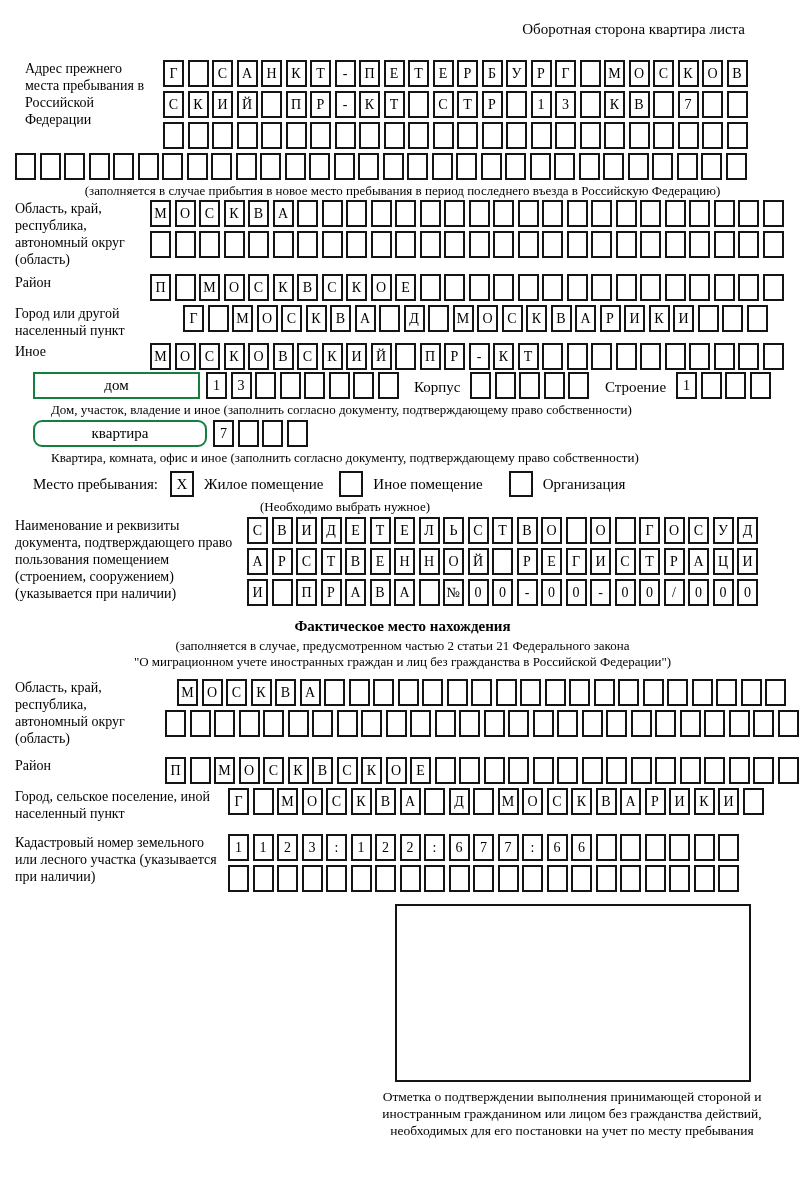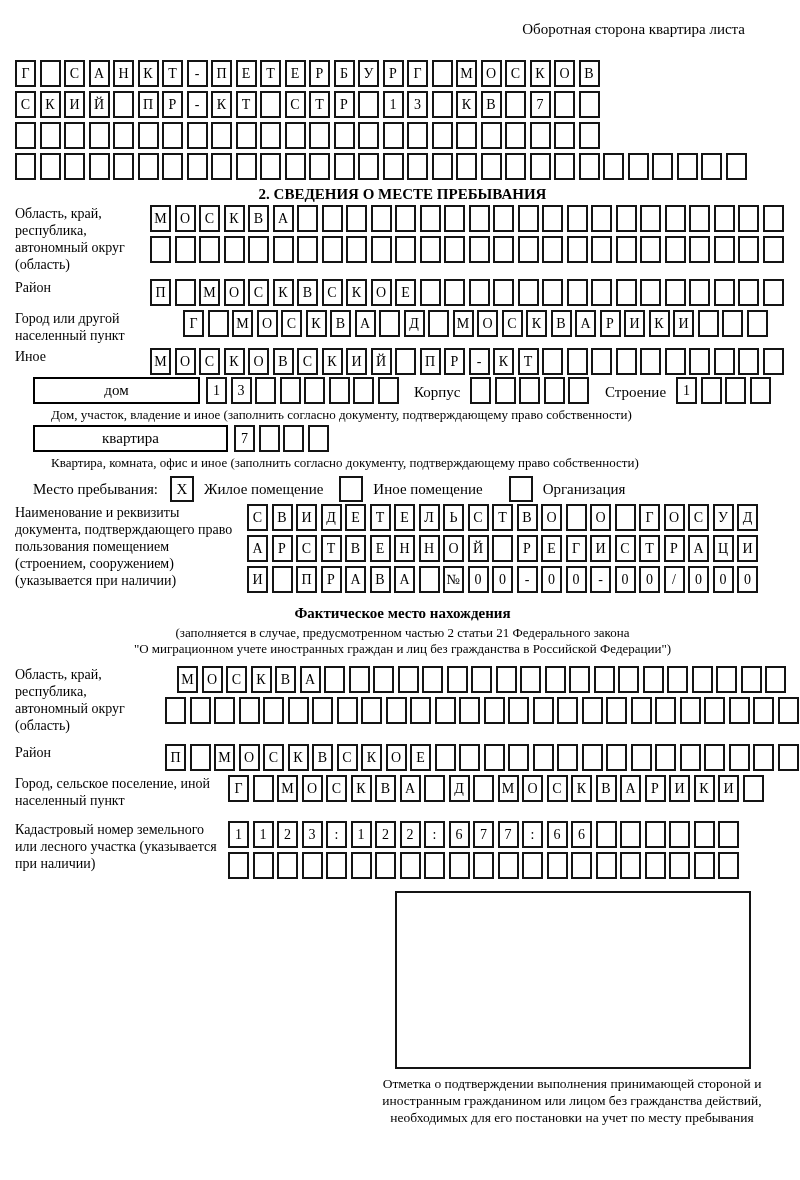--- a/index.html
+++ b/index.html
@@ -31,25 +31,25 @@
 
   .s1 { margin-top:22px; }
   .note { font-size:13px; line-height:15px; text-align:center; margin-top:3px; }
   .title { font-size:15px; font-weight:bold; text-align:center; margin-top:6px; }
 
   .mt2{margin-top:2px;} .mt3{margin-top:3px;} .mt4{margin-top:4px;}
   .mt6{margin-top:6px;} .mt8{margin-top:8px;} .mt10{margin-top:10px;} .mt12{margin-top:12px;}
 
   .house-row { margin-left:18px; align-items:center; }
   .wide-box {
-    height:27px; border:2px solid #000000; display:flex; align-items:center;
+    height:27px; border:2px solid #15803d; display:flex; align-items:center;
     justify-content:center; font-size:15px; margin-right:6px; background:#fff;
   }
   .dom-box { width:167px; }
-  .kv-box { width:195px; }
+  .kv-box { width:174px;border-radius:9px; }
   .inline-label { font-size:15px; margin:3px 10px 0 12px; }
   .caption { font-size:13px; line-height:15px; margin-left:36px; margin-top:3px; }
 
   .check-row { margin-left:18px; align-items:center; font-size:15px; }
   .checkbox {
     width:24px; height:26px; border:2px solid #141414; display:inline-flex;
     align-items:center; justify-content:center; font-size:15px; background:#fff;
     flex:0 0 auto;
   }
   .check-row .opt { margin-left:10px; }
@@ -69,20 +69,21 @@
   }
 </style>
 </head>
 <body>
 
 <div class="page">
 
   <div class="hdr">Оборотная сторона квартира листа</div>
 
   <div class="frow s1">
+    <div class="flabel w148">Адрес прежнего места пребывания в Российской Федерации</div>
     <div>
       <div class="cells grid-row">
           <span class="cell">Г</span>
           <span class="cell"></span>
           <span class="cell">С</span>
           <span class="cell">А</span>
           <span class="cell">Н</span>
           <span class="cell">К</span>
           <span class="cell">Т</span>
           <span class="cell">-</span>
@@ -182,22 +183,22 @@
       <span class="cell"></span>
       <span class="cell"></span>
       <span class="cell"></span>
       <span class="cell"></span>
       <span class="cell"></span>
       <span class="cell"></span>
       <span class="cell"></span>
       <span class="cell"></span>
       <span class="cell"></span>
     </div>
-
-  <div class="title">2. СВЕДЕНИЯ О МЕСТЕ ПРЕБЫВАНИЯ</div>
+  <div class="note">(заполняется в случае прибытия в новое место пребывания в период последнего въезда в Российскую Федерацию)</div>
+
 
   <div class="frow mt2">
     <div class="flabel w135">Область, край, республика, автономный округ (область)</div>
     <div>
       <div class="cells grid-row">
           <span class="cell">М</span>
           <span class="cell">О</span>
           <span class="cell">С</span>
           <span class="cell">К</span>
           <span class="cell">В</span>
@@ -391,20 +392,21 @@
 
   <div class="frow check-row mt6">
     <span>Место пребывания:</span>
     <span class="checkbox cb1">X</span>
     <span class="opt">Жилое помещение</span>
     <span class="checkbox cb2"></span>
     <span class="opt">Иное помещение</span>
     <span class="checkbox cb3"></span>
     <span class="opt org-label">Организация</span>
   </div>
+  <div class="choose-note">(Необходимо выбрать нужное)</div>
 
   <div class="frow mt2">
     <div class="flabel w232">Наименование и реквизиты документа, подтверждающего право пользования помещением (строением, сооружением) (указывается при наличии)</div>
     <div>
       <div class="cells grid-row">
           <span class="cell">С</span>
           <span class="cell">В</span>
           <span class="cell">И</span>
           <span class="cell">Д</span>
           <span class="cell">Е</span>

